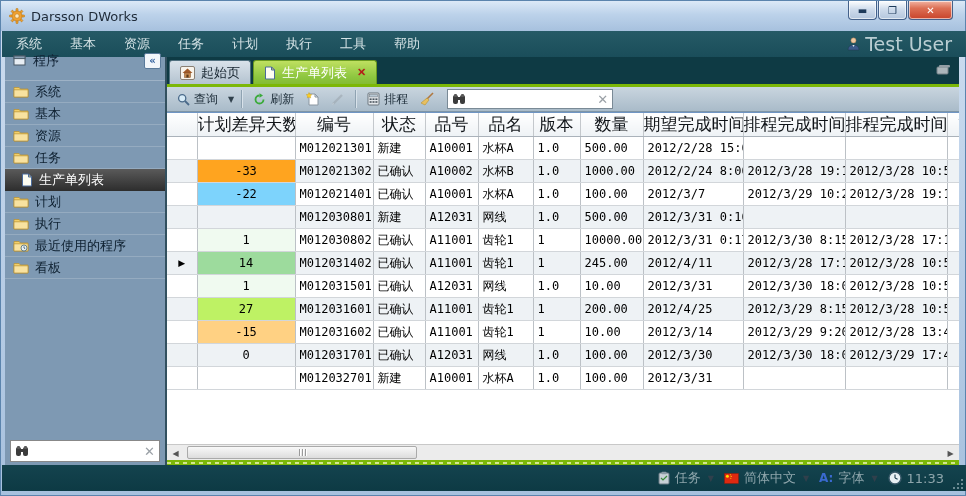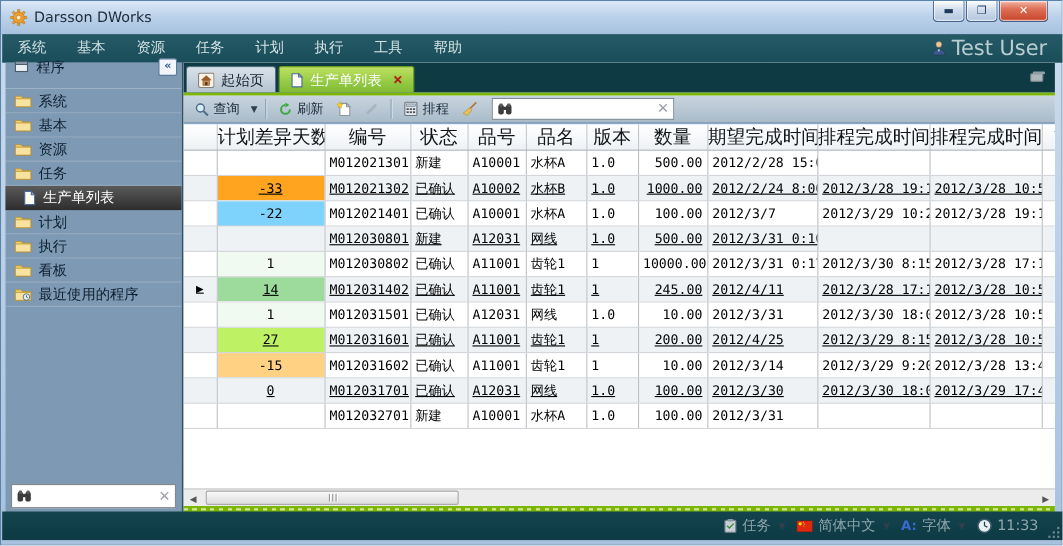--- a/index.html
+++ b/index.html
@@ -81,24 +81,24 @@
   .gridwrap { height:332px; overflow:hidden; background:#fff; position:relative;
     border-top:1px solid #6f95c4; }
   table.grid { border-collapse:collapse; table-layout:fixed; width:820px;
     font-size:12px; }
   .grid th { background:linear-gradient(#ffffff,#eef2f5); font-weight:normal; font-size:17px;
     color:#101418; height:23px; border-right:1px solid #c4c8cc; border-bottom:1px solid #aab2ba;
     overflow:hidden; white-space:nowrap; text-align:center; }
   .grid td { height:23px; border-right:1px solid #bcc1c6; border-bottom:1px solid #d2d6da;
     overflow:hidden; white-space:nowrap; padding:0 4px; color:#000;
     font-family:"DejaVu Sans Mono","DejaVu Sans",monospace; }
-  .grid tr.alt td { background:#eef2f5;text-decoration:underline; }
+  .grid tr.alt td { background:#eef2f5; }
   .grid td.sel { padding:0; text-align:center; font-size:9px; color:#000;
     font-family:"DejaVu Sans",sans-serif; }
-  .grid td.c { text-align:center; } .grid td.r { text-align:right; }
+  .grid td.c { text-align:center; } .grid td.r { text-align:left; }
   .grid td.hash { background:#9a9a9a; text-align:center; padding:0 2px; }
 
   
   .hscroll { height:16px; background:#ececec; border-top:1px solid #c8c8c8; position:relative; }
   .sc-arrow { position:absolute; top:1px; width:15px; height:14px; display:flex;
     align-items:center; justify-content:center; font-size:8px; color:#555; }
   .sc-thumb { position:absolute; left:20px; top:1px; width:230px; height:13px;
     background:linear-gradient(#f8f8f8,#dddddd); border:1px solid #aaa; border-radius:2px;
     display:flex; align-items:center; justify-content:center; gap:2px; }
   .sc-thumb i { width:1px; height:7px; background:#9a9a9a; box-shadow:1px 0 0 #fff; }
@@ -219,31 +219,31 @@
             <svg width="16" height="13" viewBox="0 0 16 13">
               <path d="M1 2.5 h5 l1.5 1.5 h7.5 v8 h-14 z" fill="#f2cf6a" stroke="#b89030" stroke-width="0.7"></path>
               <path d="M1 4.8 h14 v7.2 h-14 z" fill="#f8e2a0" stroke="#b89030" stroke-width="0.7"></path>
             </svg>
             <span>执行</span>
           </div>
           <div class="side-item">
             <svg width="16" height="13" viewBox="0 0 16 13">
               <path d="M1 2.5 h5 l1.5 1.5 h7.5 v8 h-14 z" fill="#f2cf6a" stroke="#b89030" stroke-width="0.7"></path>
               <path d="M1 4.8 h14 v7.2 h-14 z" fill="#f8e2a0" stroke="#b89030" stroke-width="0.7"></path>
-            </svg>
-            <span>看板</span>
-          </div>
-          <div class="side-item">
-            <svg width="16" height="13" viewBox="0 0 16 13">
-              <path d="M1 2.5 h5 l1.5 1.5 h7.5 v8 h-14 z" fill="#f2cf6a" stroke="#b89030" stroke-width="0.7"></path>
-              <path d="M1 4.8 h14 v7.2 h-14 z" fill="#f8e2a0" stroke="#b89030" stroke-width="0.7"></path>
               <circle cx="11" cy="9" r="3" fill="#e8f0f4" stroke="#4a6a7a" stroke-width="0.8"></circle>
               <path d="M11 7.4 v1.6 l1.2 0.7" fill="none" stroke="#2a4a5a" stroke-width="0.8"></path>
             </svg>
             <span>最近使用的程序</span>
+          </div>
+          <div class="side-item">
+            <svg width="16" height="13" viewBox="0 0 16 13">
+              <path d="M1 2.5 h5 l1.5 1.5 h7.5 v8 h-14 z" fill="#f2cf6a" stroke="#b89030" stroke-width="0.7"></path>
+              <path d="M1 4.8 h14 v7.2 h-14 z" fill="#f8e2a0" stroke="#b89030" stroke-width="0.7"></path>
+            </svg>
+            <span>看板</span>
           </div>
         </div>
       <div class="side-search">
         <svg width="14" height="12" viewBox="0 0 14 12">
           <rect x="1" y="2" width="5" height="9" rx="2" fill="#3c3c3c"></rect>
           <rect x="8" y="2" width="5" height="9" rx="2" fill="#3c3c3c"></rect>
           <rect x="5" y="4" width="4" height="3" fill="#3c3c3c"></rect>
           <rect x="2" y="1" width="3" height="3" rx="1" fill="#5a5a5a"></rect>
           <rect x="9" y="1" width="3" height="3" rx="1" fill="#5a5a5a"></rect>
         </svg>

